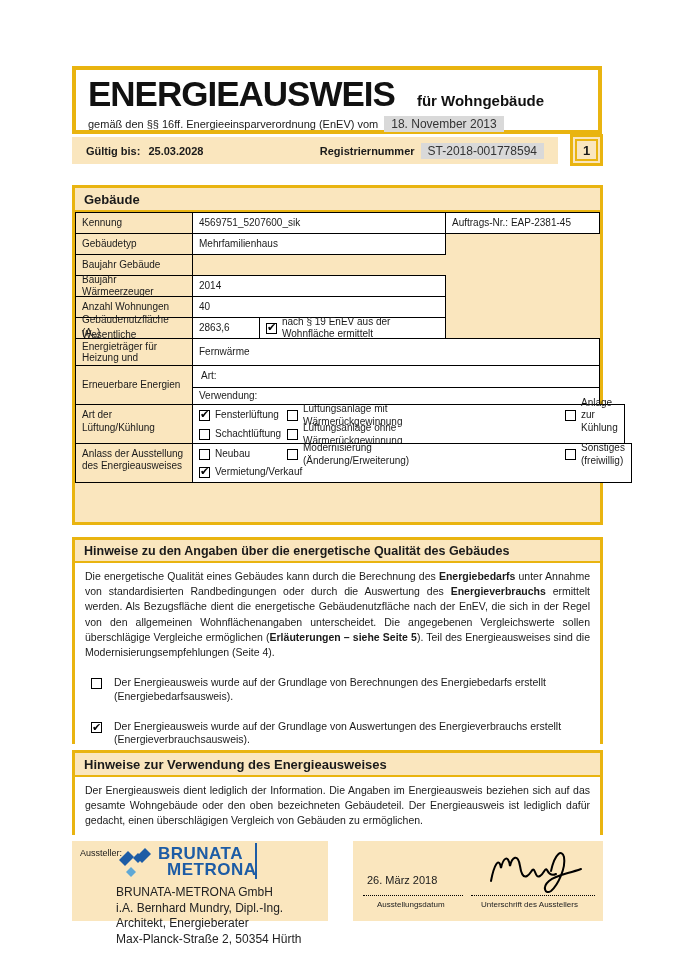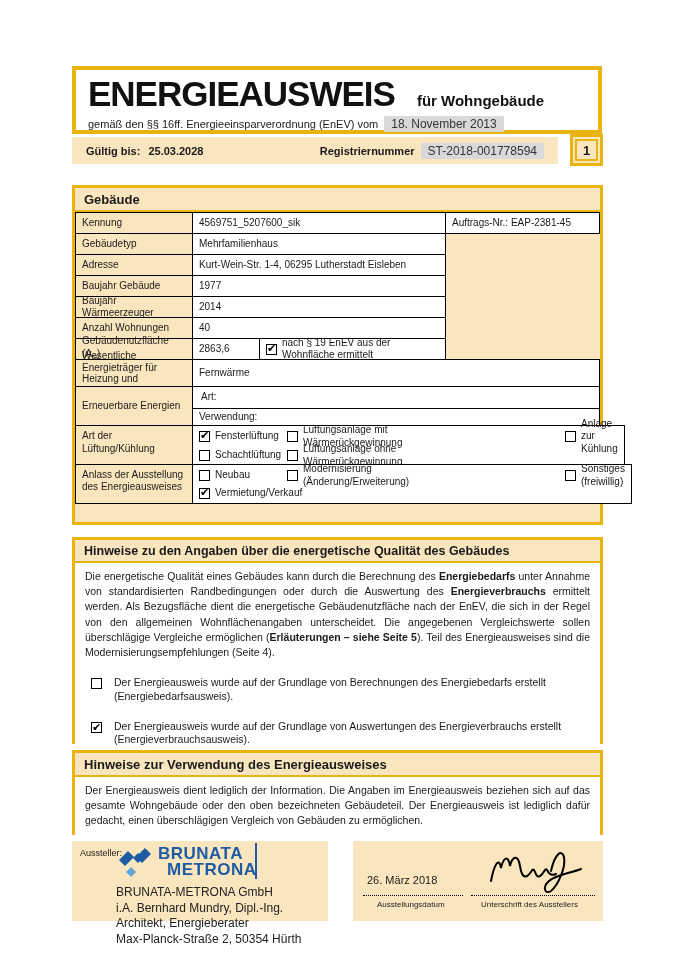--- a/index.html
+++ b/index.html
@@ -113,27 +113,21 @@
         <div class="tcell tlabel">Kennung</div>
         <div class="tcell tval">4569751_5207600_sik</div>
         <div class="tcell tfill" style="background:#fff;">Auftrags-Nr.: EAP-2381-45</div>
       </div>
       <div class="trow h21">
         <div class="tcell tlabel">Gebäudetyp</div>
         <div class="tcell tval">Mehrfamilienhaus</div>
         <div class="tfill"></div>
       </div>
       <div class="trow h21">
-        <div class="tcell tlabel">Adresse</div>
-        <div class="tcell tval">Kurt-Wein-Str. 1-4, 06295 Lutherstadt Eisleben</div>
-        <div class="tfill"></div>
-      </div>
-      <div class="trow h21">
         <div class="tcell tlabel">Baujahr Gebäude</div>
-        <div class="tcell tval">1977</div>
         <div class="tfill"></div>
       </div>
       <div class="trow h21">
         <div class="tcell tlabel">Baujahr Wärmeerzeuger</div>
         <div class="tcell tval">2014</div>
         <div class="tfill"></div>
       </div>
       <div class="trow h21">
         <div class="tcell tlabel">Anzahl Wohnungen</div>
         <div class="tcell tval">40</div>

